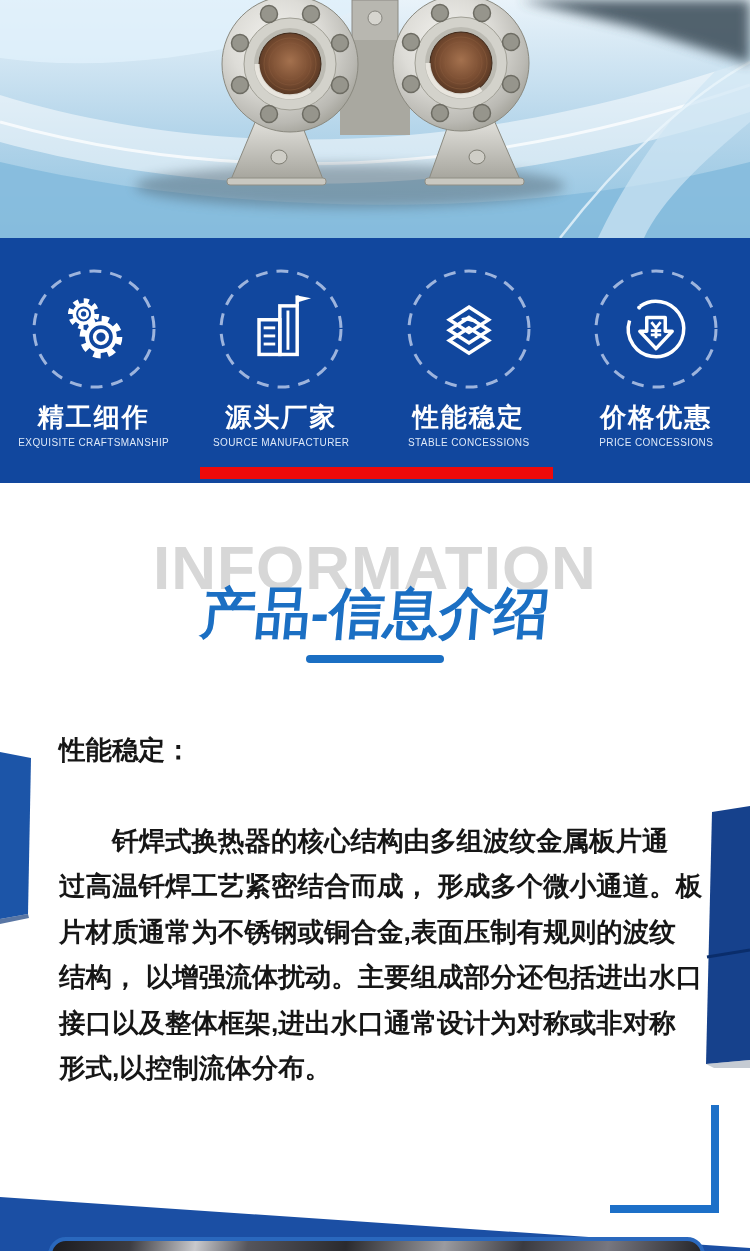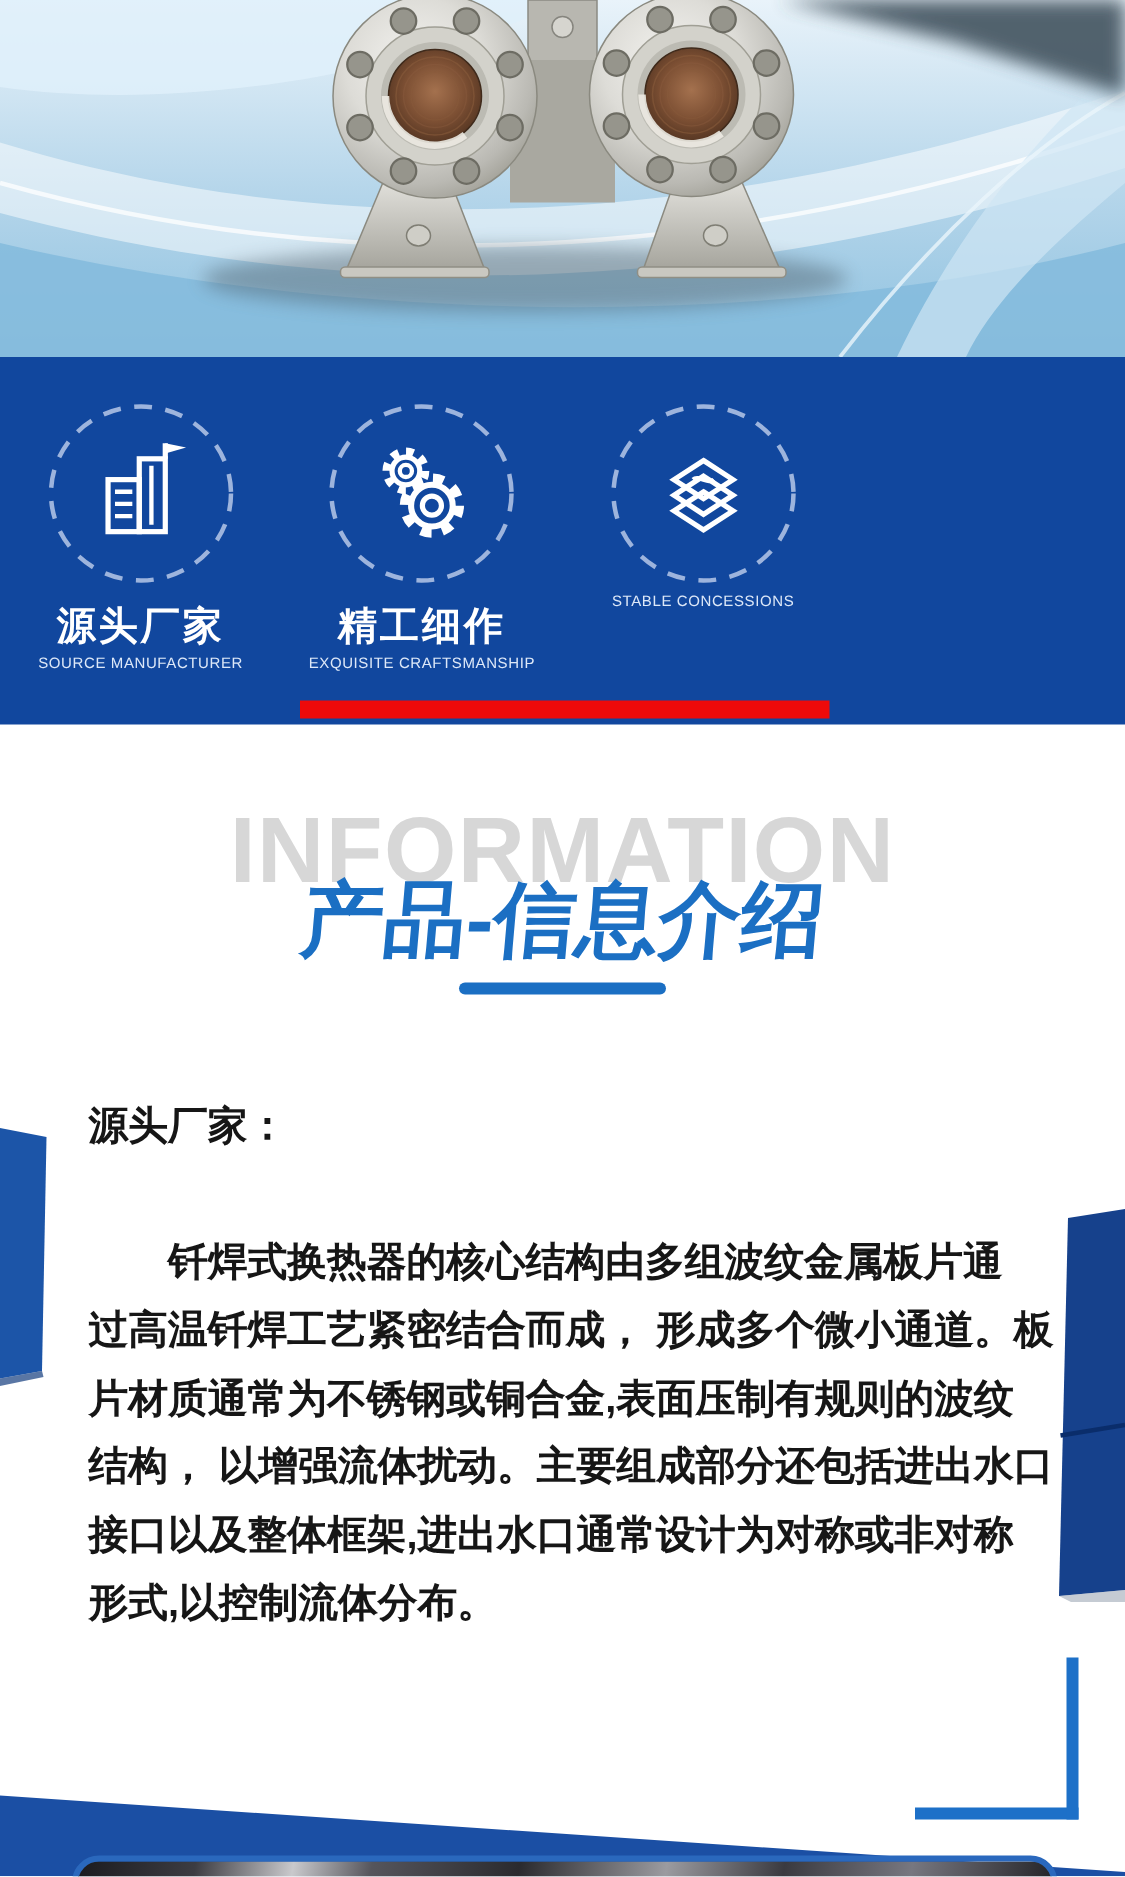--- a/index.html
+++ b/index.html
@@ -159,81 +159,97 @@
   </div>
 
   <div class="banner">
     <div class="features">
 
       <div class="feature">
         <div class="ring-wrap">
           <svg class="ring" width="126" height="122" viewBox="0 0 126 122">
             <ellipse cx="63" cy="61" rx="60" ry="58" fill="none" stroke="#9db4dd" stroke-width="3" stroke-dasharray="12 9"></ellipse>
           </svg>
+          <svg class="glyph" width="74" height="74" viewBox="0 0 64 64" fill="none" stroke="#ffffff">
+            <circle cx="23" cy="19" r="8" stroke-width="3"></circle>
+            <circle cx="23" cy="19" r="11" stroke-width="5" stroke-dasharray="4.3 4.3"></circle>
+            <circle cx="23" cy="19" r="3.5" stroke-width="2.5"></circle>
+            <circle cx="38" cy="39" r="12" stroke-width="3.5"></circle>
+            <circle cx="38" cy="39" r="15.5" stroke-width="6" stroke-dasharray="6.1 6.1"></circle>
+            <circle cx="38" cy="39" r="5.5" stroke-width="3"></circle>
+          </svg>
+        </div>
+        <div class="zh-label">精工细作</div>
+        <div class="en-label">EXQUISITE CRAFTSMANSHIP</div>
+      </div>
+
+      <div class="feature">
+        <div class="ring-wrap">
+          <svg class="ring" width="126" height="122" viewBox="0 0 126 122">
+            <ellipse cx="63" cy="61" rx="60" ry="58" fill="none" stroke="#9db4dd" stroke-width="3" stroke-dasharray="12 9"></ellipse>
+          </svg>
           <svg class="glyph" width="74" height="74" viewBox="0 0 64 64" fill="none" stroke="#ffffff" stroke-width="3">
             <rect x="31" y="12" width="15" height="42"></rect>
             <line x1="38" y1="16" x2="38" y2="50" stroke-width="2.5"></line>
             <line x1="46" y1="12" x2="46" y2="3"></line>
             <path d="M46 3 L58 5.5 L46 9 Z" fill="#ffffff" stroke="none"></path>
             <rect x="13" y="24" width="18" height="30"></rect>
             <line x1="17" y1="31" x2="27" y2="31" stroke-width="2.5"></line>
             <line x1="17" y1="38" x2="27" y2="38" stroke-width="2.5"></line>
             <line x1="17" y1="45" x2="27" y2="45" stroke-width="2.5"></line>
           </svg>
         </div>
         <div class="zh-label">源头厂家</div>
         <div class="en-label">SOURCE MANUFACTURER</div>
       </div>
 
       <div class="feature">
         <div class="ring-wrap">
           <svg class="ring" width="126" height="122" viewBox="0 0 126 122">
             <ellipse cx="63" cy="61" rx="60" ry="58" fill="none" stroke="#9db4dd" stroke-width="3" stroke-dasharray="12 9"></ellipse>
           </svg>
-          <svg class="glyph" width="74" height="74" viewBox="0 0 64 64" fill="none" stroke="#ffffff">
-            <circle cx="23" cy="19" r="8" stroke-width="3"></circle>
-            <circle cx="23" cy="19" r="11" stroke-width="5" stroke-dasharray="4.3 4.3"></circle>
-            <circle cx="23" cy="19" r="3.5" stroke-width="2.5"></circle>
-            <circle cx="38" cy="39" r="12" stroke-width="3.5"></circle>
-            <circle cx="38" cy="39" r="15.5" stroke-width="6" stroke-dasharray="6.1 6.1"></circle>
-            <circle cx="38" cy="39" r="5.5" stroke-width="3"></circle>
-          </svg>
-        </div>
-        <div class="zh-label">精工细作</div>
-        <div class="en-label">EXQUISITE CRAFTSMANSHIP</div>
-      </div>
-
-      <div class="feature">
-        <div class="ring-wrap">
-          <svg class="ring" width="126" height="122" viewBox="0 0 126 122">
-            <ellipse cx="63" cy="61" rx="60" ry="58" fill="none" stroke="#9db4dd" stroke-width="3" stroke-dasharray="12 9"></ellipse>
-          </svg>
           <svg class="glyph" width="74" height="74" viewBox="0 0 64 64" fill="none" stroke="#ffffff" stroke-width="3">
             <path d="M32 31 L49 42 L32 53 L15 42 Z"></path>
             <path d="M32 22 L49 33 L32 44 L15 33 Z"></path>
             <path d="M32 13 L49 24 L32 35 L15 24 Z"></path>
             <path d="M26 24 C 29 21, 35 27, 38 24" stroke-width="2.5"></path>
           </svg>
         </div>
+        <div class="zh-label">性能稳定</div>
         <div class="en-label">STABLE CONCESSIONS</div>
       </div>
 
+      <div class="feature">
+        <div class="ring-wrap">
+          <svg class="ring" width="126" height="122" viewBox="0 0 126 122">
+            <ellipse cx="63" cy="61" rx="60" ry="58" fill="none" stroke="#9db4dd" stroke-width="3" stroke-dasharray="12 9"></ellipse>
+          </svg>
+          <svg class="glyph" width="74" height="74" viewBox="0 0 64 64" fill="none" stroke="#ffffff">
+            <circle cx="32" cy="32" r="24" stroke-width="3" stroke-dasharray="135 16" transform="rotate(-125 32 32)"></circle>
+            <circle cx="17.5" cy="13.5" r="1.8" fill="#ffffff" stroke="none"></circle>
+            <path d="M24 22 H40 V34 H46 L32 49 L18 34 H24 Z" stroke-width="3" stroke-linejoin="round"></path>
+            <path d="M28 26 L32 31 M36 26 L32 31 M32 31 V40 M27.5 33.5 H36.5 M27.5 37 H36.5" stroke-width="2.4"></path>
+          </svg>
+        </div>
+        <div class="zh-label">价格优惠</div>
+        <div class="en-label">PRICE CONCESSIONS</div>
+      </div>
 
     </div>
     <div class="red-bar"></div>
   </div>
 
   <div class="watermark">INFORMATION</div>
   <div class="section-title">
     <span class="skew">产品-信息介绍</span>
   </div>
   <div class="title-underline"></div>
 
   <div class="content">
-    <div class="hd">源头厂家：</div>
+    <div class="hd">性能稳定：</div>
     <div>　　钎焊式换热器的核心结构由多组波纹金属板片通
 过高温钎焊工艺紧密结合而成， 形成多个微小通道。板
 片材质通常为不锈钢或铜合金,表面压制有规则的波纹
 结构， 以增强流体扰动。主要组成部分还包括进出水口
 接口以及整体框架,进出水口通常设计为对称或非对称
 形式,以控制流体分布。</div>
   </div>
 
   <svg class="left-chip" width="40" height="176" viewBox="0 0 40 176">
     <polygon points="0,4 31,10 28,166 0,171" fill="#1c55a8"></polygon>

